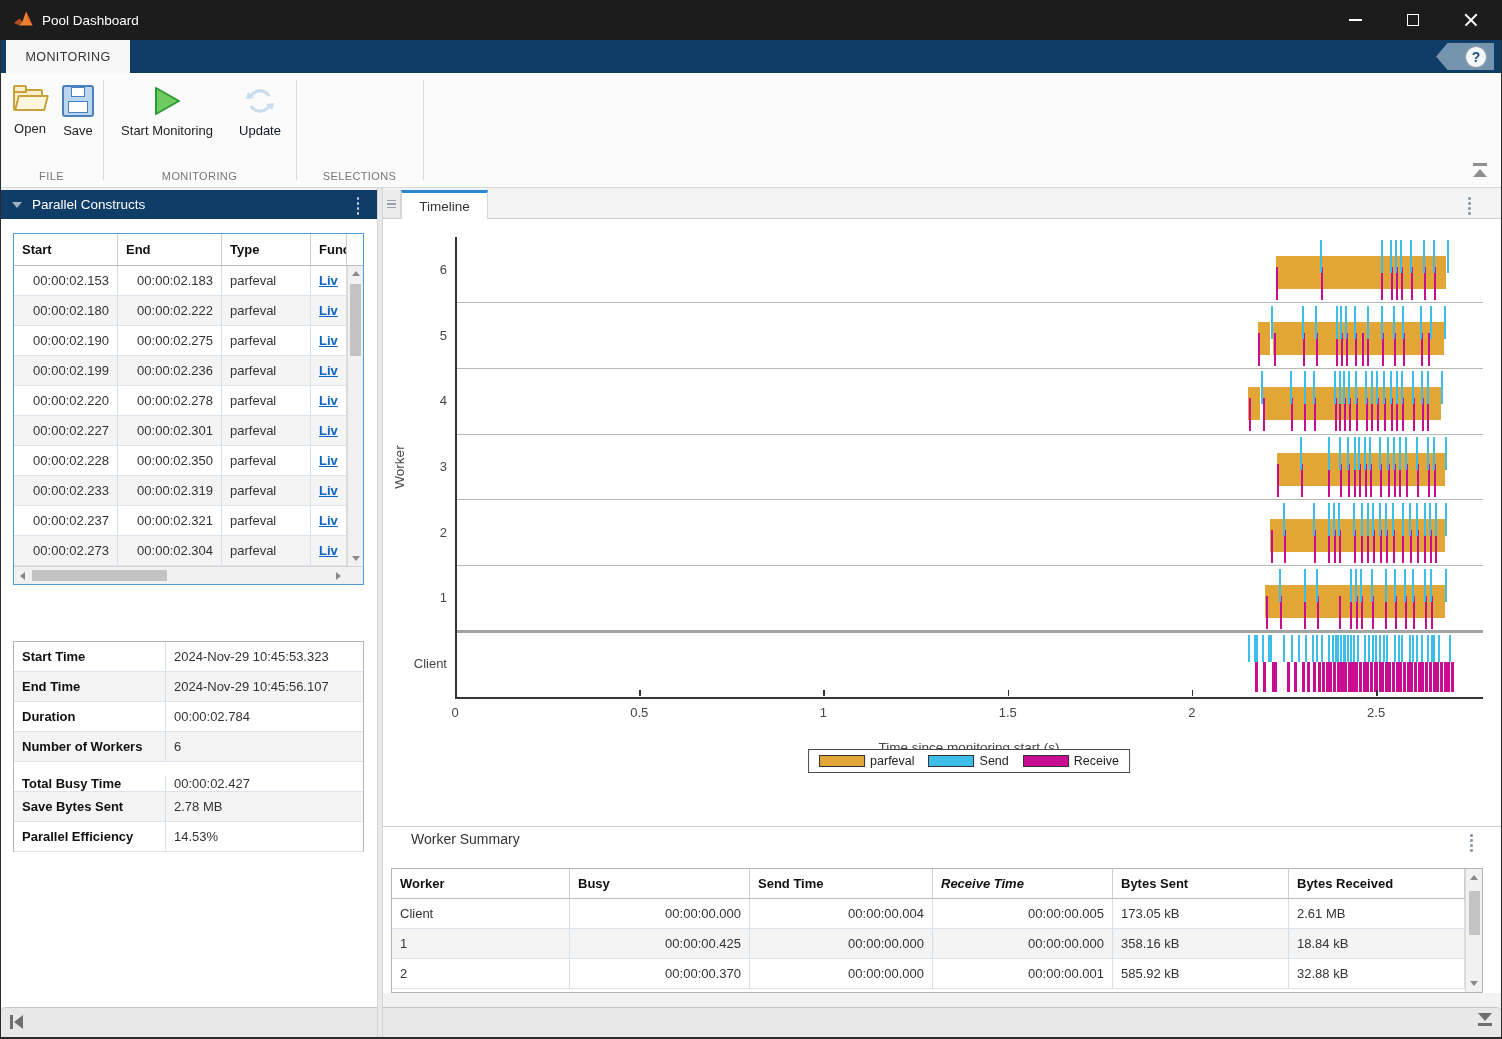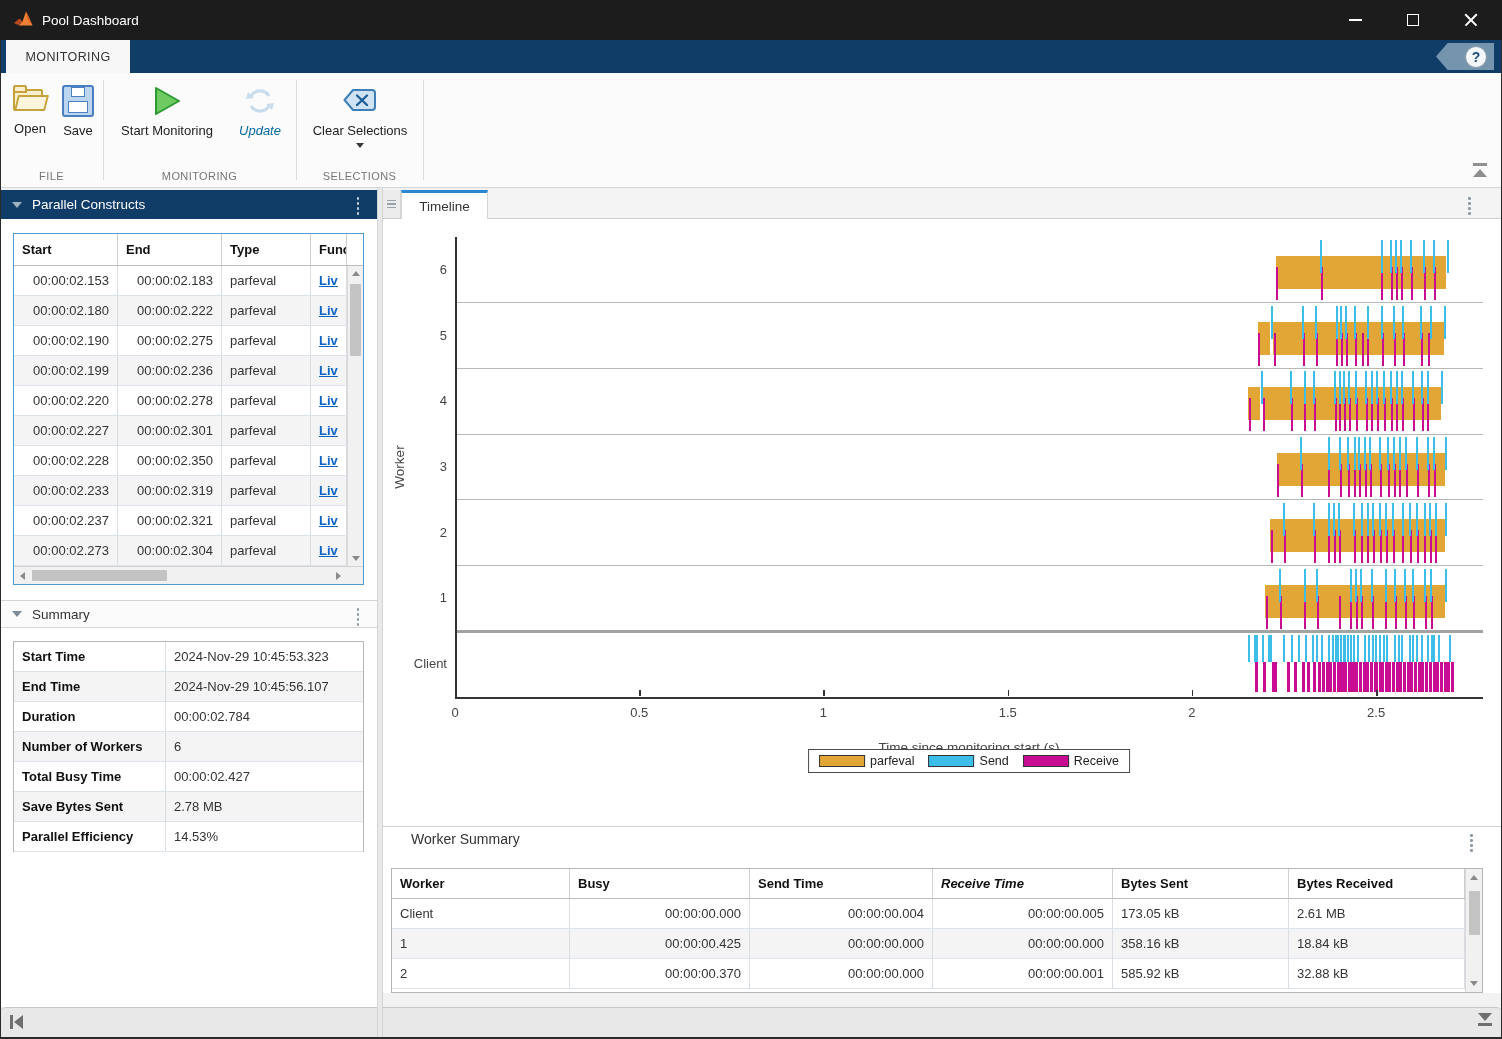--- a/index.html
+++ b/index.html
@@ -29,21 +29,21 @@
   #help-tag { left:1436px; top:3px; width:58px; height:27px; background:#7595af;
     clip-path:polygon(20% 0,100% 0,100% 100%,20% 100%,0 50%); display:flex; align-items:center; justify-content:flex-end; padding-right:7px; }
   #help-circle { width:22px; height:22px; border-radius:50%; background:#f3f7fa; border:1px solid #8d9ba6;
     color:#1c4e79; font-weight:bold; font-size:14px; display:flex; align-items:center; justify-content:center; }
 
   
   #ribbon { left:0; top:73px; width:1502px; height:115px; background:#fbfbfb; border-bottom:1px solid #d8d8d8; }
   .rsep { position:absolute; top:7px; width:1px; height:100px; background:#dcdcdc; }
   .rbtn { position:absolute; top:12px; display:flex; flex-direction:column; align-items:center; }
   .rbtn .lbl { margin-top:6px; font-size:13px; color:#222; white-space:nowrap; }
-  .rbtn.disabled .lbl { color:#0369a1;font-style:italic; }
+  .rbtn.disabled .lbl { color:#0f172a; }
   .grouplbl { position:absolute; top:97px; font-size:11px; color:#767676; text-align:center; letter-spacing:.4px; }
   .caret-down { width:0; height:0; border-left:4px solid transparent; border-right:4px solid transparent; border-top:5px solid #3a3a3a; margin-top:5px; }
   
   .ic-folder { position:relative; width:36px; height:30px; }
   .ic-folder .back { position:absolute; left:1px; top:4px; width:30px; height:22px; border:2px solid #c7a23c; background:#faf0cd; border-radius:2px; }
   .ic-folder .tab { position:absolute; left:1px; top:0; width:14px; height:8px; border:2px solid #c7a23c; background:#faf0cd; border-radius:2px 2px 0 0; }
   .ic-folder .front { position:absolute; left:4px; top:10px; width:31px; height:16px; border:2px solid #c7a23c; background:#fdf6dc; transform:skewX(-14deg); border-radius:1px; }
   
   .ic-save { position:relative; width:32px; height:32px; background:#bcd6f0; border:2px solid #4a7fc1; border-radius:3px; }
   .ic-save .shutter { position:absolute; left:7px; top:0; width:14px; height:10px; background:#fff; border:1.5px solid #4a7fc1; }
@@ -191,30 +191,20 @@
       <span class="ic-refresh">
         <svg width="32" height="32" viewBox="0 0 32 32" fill="none">
           <path d="M25 11 A10.5 10.5 0 0 0 7 11" stroke="#c9dcec" stroke-width="3.2"></path>
           <polygon points="4,7 10,13 2,14" fill="#c9dcec"></polygon>
           <path d="M7 21 A10.5 10.5 0 0 0 25 21" stroke="#c9dcec" stroke-width="3.2"></path>
           <polygon points="28,25 22,19 30,18" fill="#c9dcec"></polygon>
         </svg>
       </span>
       <div class="lbl">Update</div>
     </div>
-    <div class="rbtn" style="left:305px;width:110px">
-      <span class="ic-clear">
-        <svg width="40" height="32" viewBox="0 0 40 32">
-          <path d="M13 5 H32 a3 3 0 0 1 3 3 V22 a3 3 0 0 1 -3 3 H13 L4.5 15 Z" fill="#cfe3f5" stroke="#3f7fb8" stroke-width="2" stroke-linejoin="round"></path>
-          <path d="M17 10.5 L27 20 M27 10.5 L17 20" stroke="#1e5d96" stroke-width="2.4" stroke-linecap="round"></path>
-        </svg>
-      </span>
-      <div class="lbl">Clear Selections</div>
-      <div class="caret-down"></div>
-    </div>
 
     <div class="grouplbl" style="left:0;width:103px">FILE</div>
     <div class="grouplbl" style="left:103px;width:193px">MONITORING</div>
     <div class="grouplbl" style="left:296px;width:127px">SELECTIONS</div>
 
     <div class="abs" id="ribbon-collapse">
       <div class="bar"></div>
       <div class="tri"></div>
     </div>
   </div>
@@ -324,49 +314,39 @@
         <div class="sb-tri" style="position: absolute; left: 4px; bottom: 5px; border-left: 4px solid transparent; border-right: 4px solid transparent; border-top: 5.2px solid rgb(138, 138, 138);"></div>
         <div class="thumb" style="left: 2px; top: 18px; width: 11px; height: 72px;"></div>
       </div>
       <div class="hscroll" style="left: 0px; top: 332px; width: 349px; height: 18px;">
         <div class="sb-tri" style="position: absolute; left: 6px; top: 5px; border-top: 4px solid transparent; border-bottom: 4px solid transparent; border-right: 5.2px solid rgb(138, 138, 138);"></div>
         <div class="sb-tri" style="position: absolute; right: 22px; top: 5px; border-top: 4px solid transparent; border-bottom: 4px solid transparent; border-left: 5.2px solid rgb(138, 138, 138);"></div>
         <div class="thumb" style="left: 18px; top: 3px; width: 135px; height: 11px;"></div>
       </div>
     </div>
 
-  <div class="abs" id="sum-header">
-    <div class="tri-collapse dark phead-tri"></div>
-    <span>Summary</span>
-    <div class="dots4 phead-dots">
-        <i></i>
-        <i></i>
-        <i></i>
-        <i></i>
-      </div>
-  </div>
 
   <div class="grid" id="summary-table" style="left:13px;top:641px;width:351px;height:211px;border:1px solid #b5b5b5;">
       <div class="row" style="height: 30px;">
         <div class="cell" style="width: 152px; font-weight: bold; color: rgb(17, 17, 17);">Start Time</div>
         <div class="cell" style="width: 197px; border-right: none;">2024-Nov-29 10:45:53.323</div>
       </div>
       <div class="row alt" style="height: 30px;">
         <div class="cell" style="width: 152px; font-weight: bold; color: rgb(17, 17, 17);">End Time</div>
         <div class="cell" style="width: 197px; border-right: none;">2024-Nov-29 10:45:56.107</div>
       </div>
       <div class="row" style="height: 30px;">
         <div class="cell" style="width: 152px; font-weight: bold; color: rgb(17, 17, 17);">Duration</div>
         <div class="cell" style="width: 197px; border-right: none;">00:00:02.784</div>
       </div>
       <div class="row alt" style="height: 30px;">
         <div class="cell" style="width: 152px; font-weight: bold; color: rgb(17, 17, 17);">Number of Workers</div>
         <div class="cell" style="width: 197px; border-right: none;">6</div>
       </div>
-      <div class="row" style="height: 30px;">
+      <div class="row" style="height: 30px; align-items: flex-end;">
         <div class="cell" style="width: 152px; font-weight: bold; color: rgb(17, 17, 17);">Total Busy Time</div>
         <div class="cell" style="width: 197px; border-right: none;">00:00:02.427</div>
       </div>
       <div class="row alt" style="height: 30px;">
         <div class="cell" style="width: 152px; font-weight: bold; color: rgb(17, 17, 17);">Save Bytes Sent</div>
         <div class="cell" style="width: 197px; border-right: none;">2.78 MB</div>
       </div>
       <div class="row" style="height: 30px;">
         <div class="cell" style="width: 152px; font-weight: bold; color: rgb(17, 17, 17);">Parallel Efficiency</div>
         <div class="cell" style="width: 197px; border-right: none;">14.53%</div>

